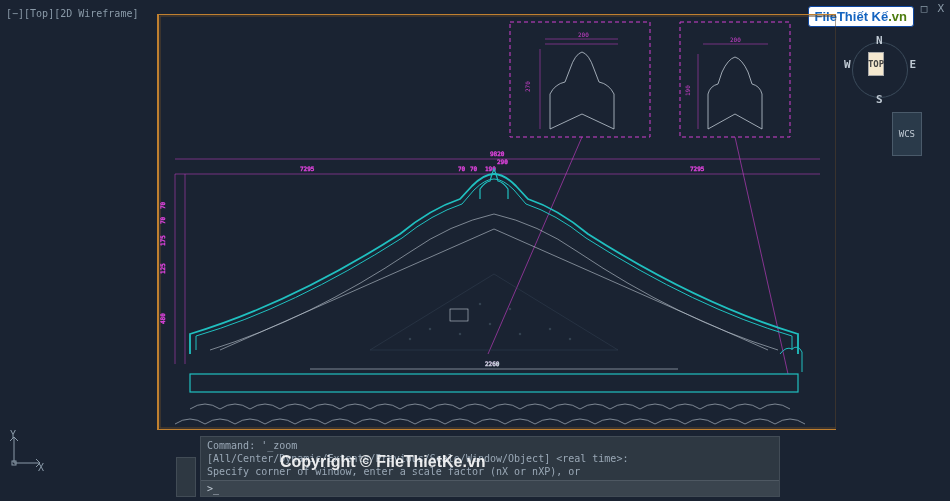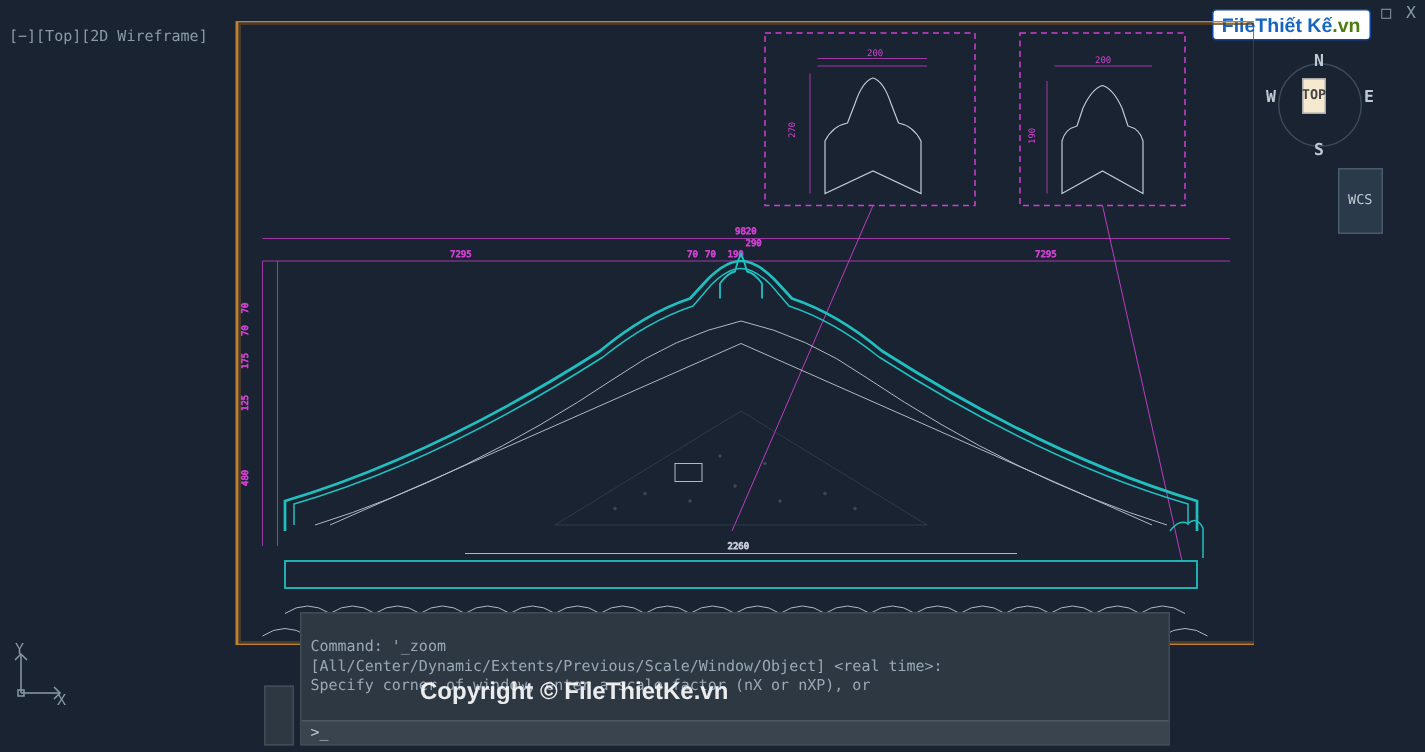--- a/index.html
+++ b/index.html
@@ -8,21 +8,21 @@
   width: 950px;
   height: 501px;
   font-family: "Consolas", monospace;
   font-size: 10px;
   color: #b8c4d0;
   position: relative;
   overflow: hidden;
 }
 .viewport-label {
   position: absolute;
-  top: 19px;
+  top: 8px;
   left: 6px;
   color: #8a9aa8;
   font-size: 10px;
 }
 .window-controls {
   position: absolute;
   top: 2px;
   right: 6px;
   display: flex;
   gap: 10px;
@@ -116,21 +116,21 @@
   position: absolute;
   bottom: 4px;
   left: 200px;
   width: 580px;
   background: #2e3842;
   border: 1px solid #424c56;
 }
 .command-history {
   font-family: monospace;
   font-size: 10px;
-  padding: 16px 6px;
+  padding: 2px 6px;
   color: #9aa8b6;
   line-height: 1.3;
 }
 .command-history div { white-space: nowrap; overflow: hidden; }
 .command-input-row {
   display: flex;
   align-items: center;
   background: #3a444e;
   border-top: 1px solid #4e5862;
   padding: 2px 4px;

